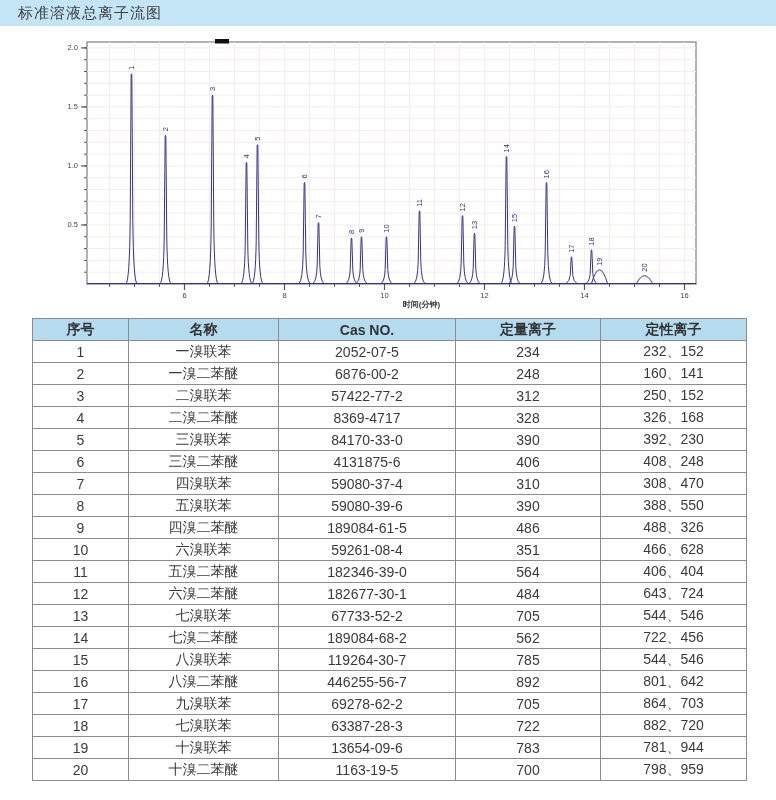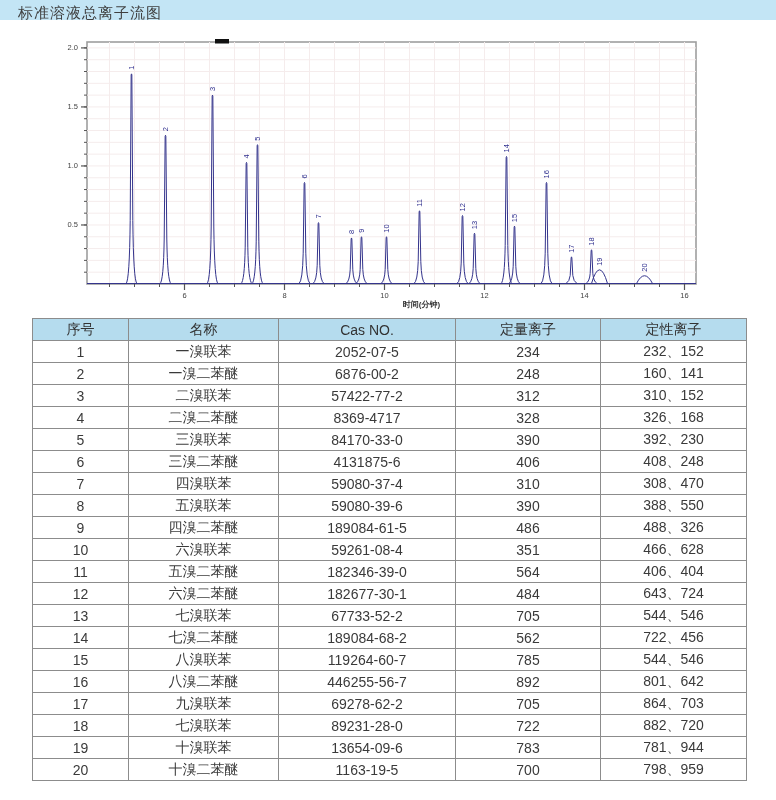--- a/index.html
+++ b/index.html
@@ -1,35 +1,35 @@
 <!DOCTYPE html>
 <html><head>
 <meta charset="utf-8">
 <style>
   html,body{margin:0;padding:0;}
   body{
     width:776px;height:800px;position:relative;background:#ffffff;
     font-family:"Liberation Sans", sans-serif;overflow:hidden;
   }
   .title-bar{
-    position:absolute;left:0;top:0;width:776px;height:20px;
+    position:absolute;left:0;top:0;width:776px;height:26px;
     background:#c3e5f5;color:#3f3f3f;font-size:15px;line-height:26px;
     padding-left:18px;box-sizing:border-box;letter-spacing:1px;
   }
   #chart{position:absolute;left:0;top:26px;}
   .table-wrap{position:absolute;left:32px;top:318px;width:714px;}
   table{
     border-collapse:collapse;table-layout:fixed;width:714px;
     font-size:14px;color:#3a3a3a;
   }
   th,td{
     border:1.5px solid #8c8c8c;text-align:center;vertical-align:middle;
     height:21px;padding:0 2px;overflow:hidden;white-space:nowrap;
   }
-  th{background:#b5dcee;font-weight:normal;color:#333;}
+  th{background:#b5dcee;font-weight:bold;color:#333;}
   td{background:#ffffff;}
 </style>
 </head>
 <body>
 
 <div class="title-bar">标准溶液总离子流图</div>
 
 <svg id="chart" width="776" height="292" viewBox="0 26 776 292" xmlns="http://www.w3.org/2000/svg">
     <rect x="87" y="42" width="609" height="242" fill="#ffffff" stroke="#9e9e9e" stroke-width="1.6"></rect>
     <line x1="87" y1="272.1951219512195" x2="696" y2="272.1951219512195" stroke="#f5ecec" stroke-width="1"></line>
@@ -216,21 +216,21 @@
           <td>一溴二苯醚</td>
           <td>6876-00-2</td>
           <td>248</td>
           <td>160、141</td>
         </tr>
         <tr>
           <td>3</td>
           <td>二溴联苯</td>
           <td>57422-77-2</td>
           <td>312</td>
-          <td>310、152</td>
+          <td>250、152</td>
         </tr>
         <tr>
           <td>4</td>
           <td>二溴二苯醚</td>
           <td>8369-4717</td>
           <td>328</td>
           <td>326、168</td>
         </tr>
         <tr>
           <td>5</td>
@@ -298,42 +298,42 @@
         <tr>
           <td>14</td>
           <td>七溴二苯醚</td>
           <td>189084-68-2</td>
           <td>562</td>
           <td>722、456</td>
         </tr>
         <tr>
           <td>15</td>
           <td>八溴联苯</td>
-          <td>119264-60-7</td>
+          <td>119264-30-7</td>
           <td>785</td>
           <td>544、546</td>
         </tr>
         <tr>
           <td>16</td>
           <td>八溴二苯醚</td>
           <td>446255-56-7</td>
           <td>892</td>
           <td>801、642</td>
         </tr>
         <tr>
           <td>17</td>
           <td>九溴联苯</td>
           <td>69278-62-2</td>
           <td>705</td>
           <td>864、703</td>
         </tr>
         <tr>
           <td>18</td>
           <td>七溴联苯</td>
-          <td>89231-28-0</td>
+          <td>63387-28-3</td>
           <td>722</td>
           <td>882、720</td>
         </tr>
         <tr>
           <td>19</td>
           <td>十溴联苯</td>
           <td>13654-09-6</td>
           <td>783</td>
           <td>781、944</td>
         </tr>

